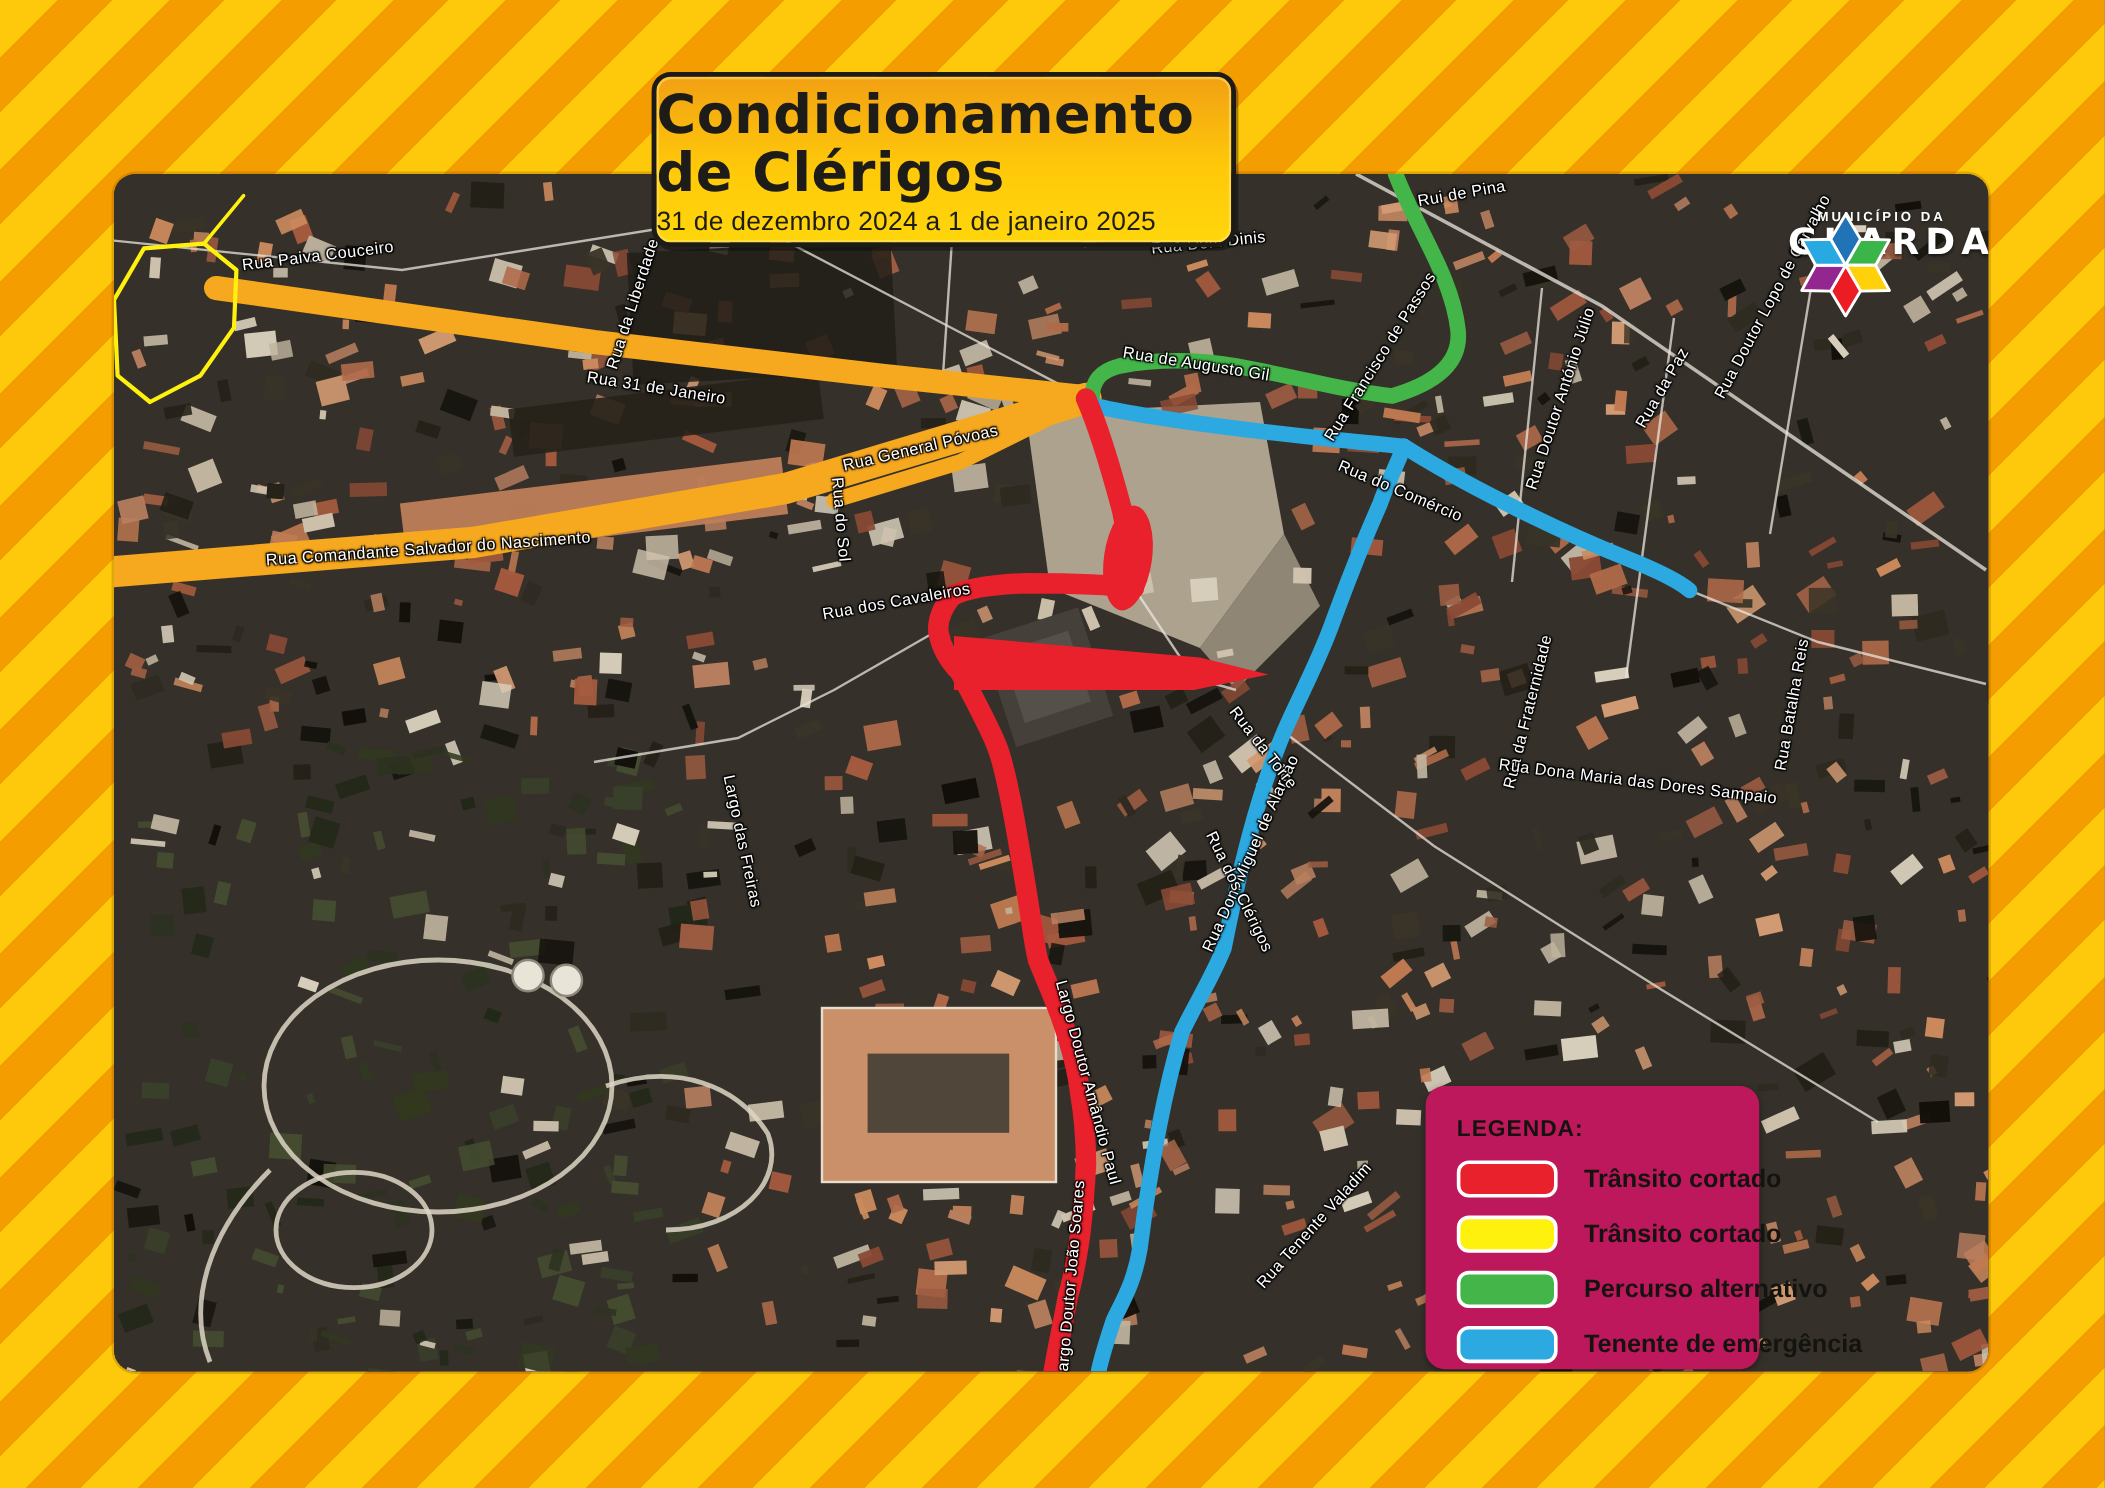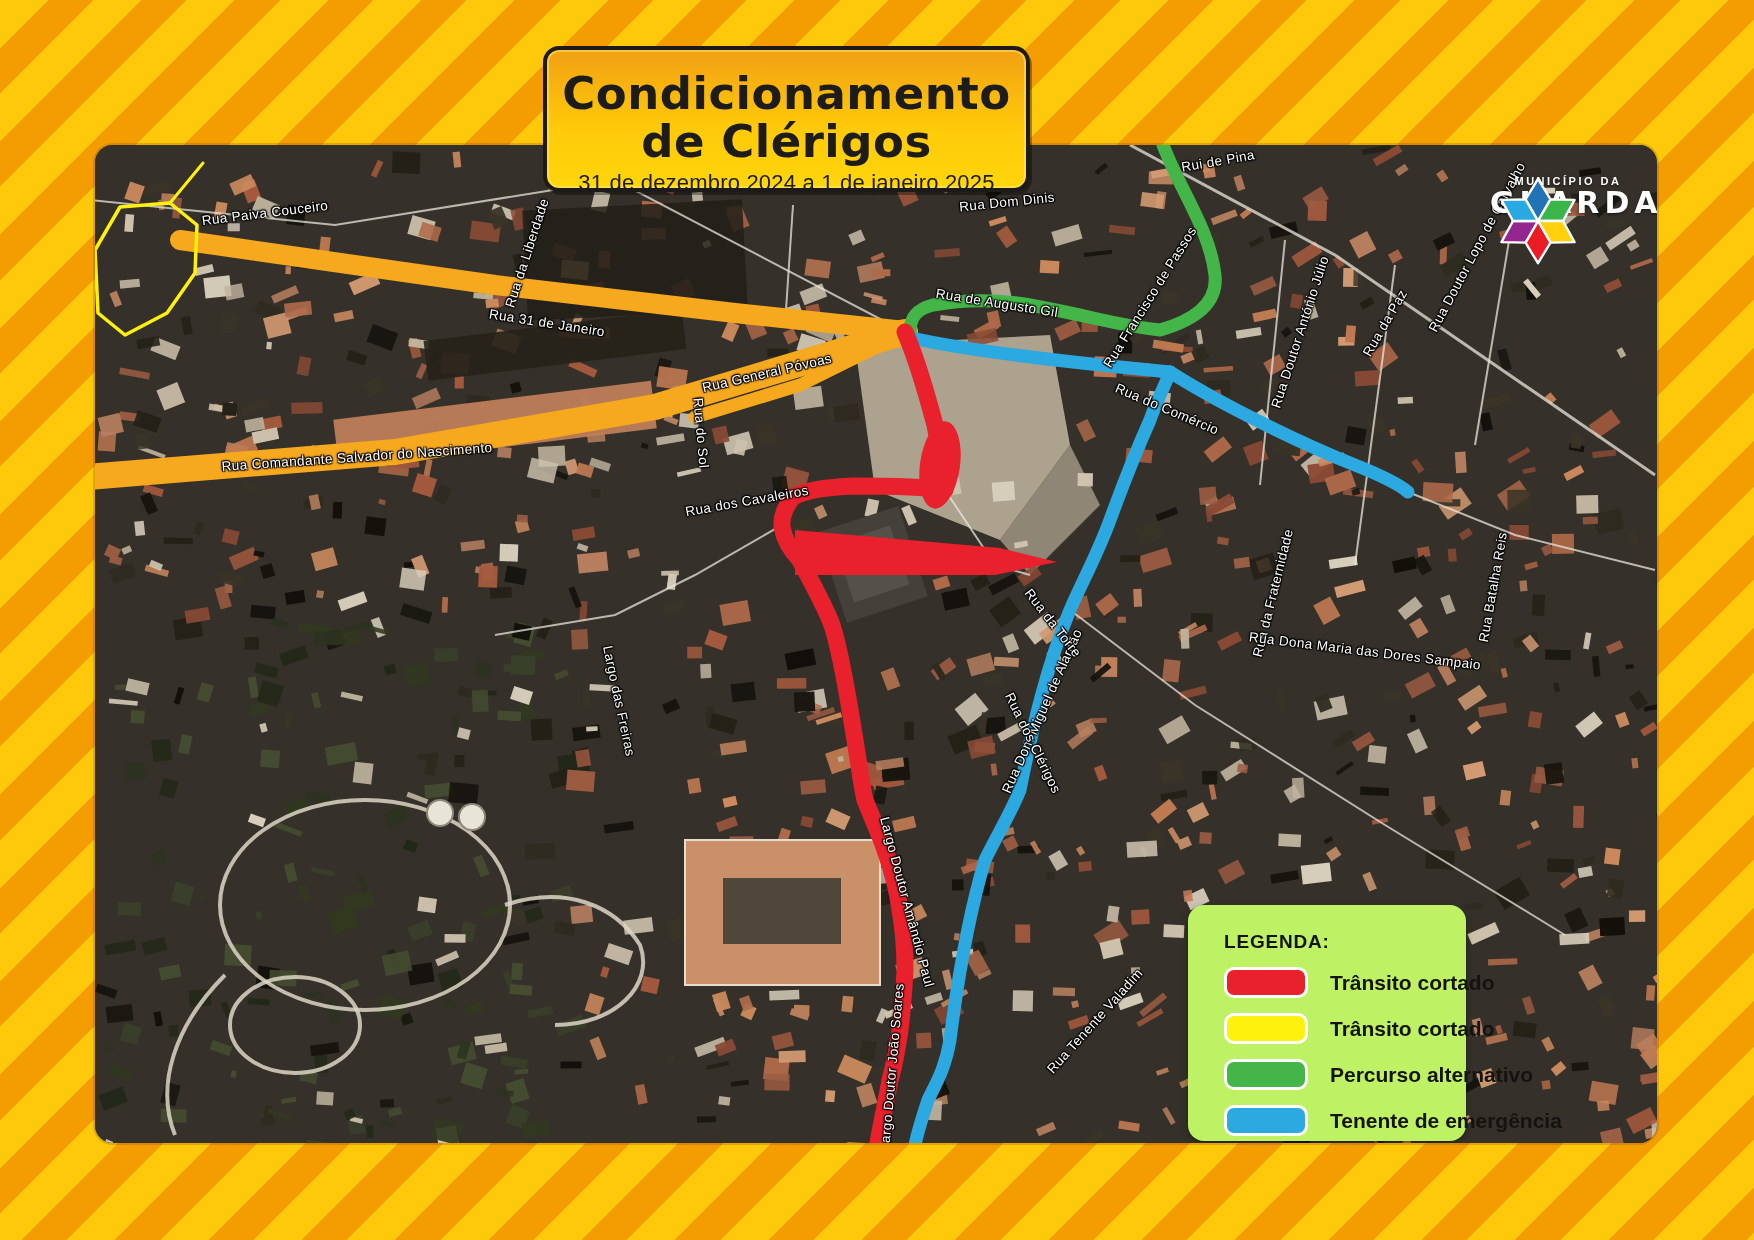--- a/index.html
+++ b/index.html
@@ -14,37 +14,37 @@
     box-shadow:0 0 0 2px rgba(120,70,0,.25);
   }
   .map-panel svg{position:absolute;left:0;top:0;}
   #street-labels{position:absolute;left:0;top:0;width:100%;height:100%;pointer-events:none;}
   .street-label{
     position:absolute;white-space:nowrap;color:#fff;font-size:13.5px;letter-spacing:.4px;
     text-shadow:0 0 3px #000,1px 1px 1px #000,-1px -1px 1px #000,1px -1px 1px #000,-1px 1px 1px #000;
     transform-origin:center center;
   }
   .title-plate{
-    position:absolute;left:543px;top:46px;width:487px;height:146px;box-sizing:border-box;
+    position:absolute;left:543px;top:60px;width:487px;height:146px;box-sizing:border-box;
     background:linear-gradient(180deg,#f1a013 0%,#ffc90a 55%,#ffd60b 100%);
     border:4px solid #1c1b18;border-radius:16px;
     box-shadow:inset 0 0 0 2px rgba(255,230,120,.55),2px 3px 0 rgba(0,0,0,.35);
-    text-align:center;color:#1d1c19;padding-top:20px;
+    text-align:left;color:#1d1c19;padding-top:8px;
   }
   .title-plate .t1{font-size:45px;line-height:48px;font-weight:bold;letter-spacing:.5px;font-family:"DejaVu Sans","Liberation Sans",sans-serif;}
   .title-plate .t2{font-size:22px;font-weight:normal;margin-top:4px;letter-spacing:.2px;}
   .logo{
     position:absolute;left:1395px;top:28px;width:156px;text-align:center;color:#fff;
     text-shadow:0 1px 3px rgba(0,0,0,.6);
   }
   .logo .org-small{font-size:11px;letter-spacing:2.5px;margin-top:2px;font-weight:bold;}
   .logo .org-big{font-size:30px;letter-spacing:5px;font-weight:bold;margin-top:-2px;font-family:"DejaVu Sans","Liberation Sans",sans-serif;}
   .legend{
     position:absolute;left:1093px;top:760px;width:278px;height:236px;box-sizing:border-box;
-    background:#bef264;border-radius:16px;padding:26px 20px 18px 36px;
+    background:#be185d;border-radius:16px;padding:26px 20px 18px 26px;
     box-shadow:0 2px 6px rgba(0,0,0,.35);
   }
   .legend-heading{font-size:19px;font-weight:bold;color:#14130f;letter-spacing:.8px;margin-bottom:14px;}
   .legend-row{display:flex;align-items:center;margin-bottom:15px;}
   .legend-swatch{width:78px;height:25px;border:3px solid #fff;border-radius:10px;flex:0 0 auto;}
   .legend-label{font-size:21px;font-weight:bold;color:#14130f;margin-left:22px;white-space:nowrap;}
 </style>
 </head>
 <body>
 

